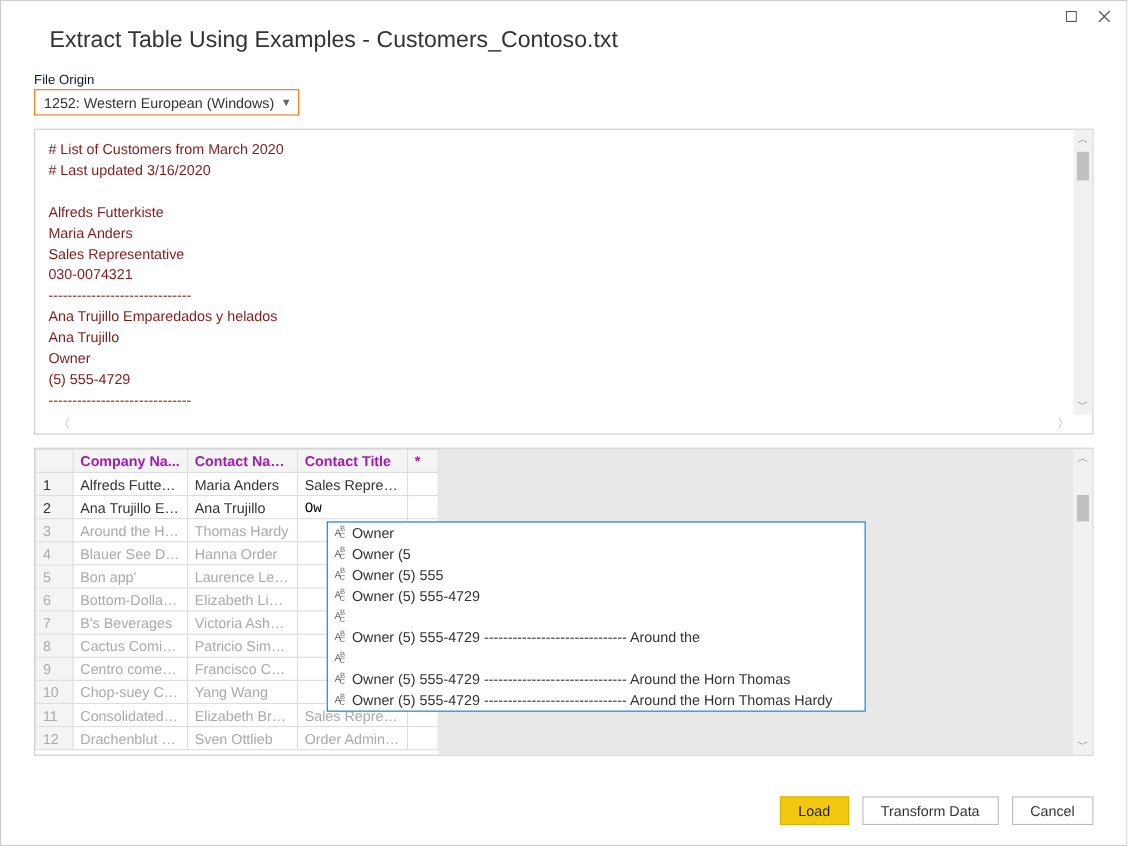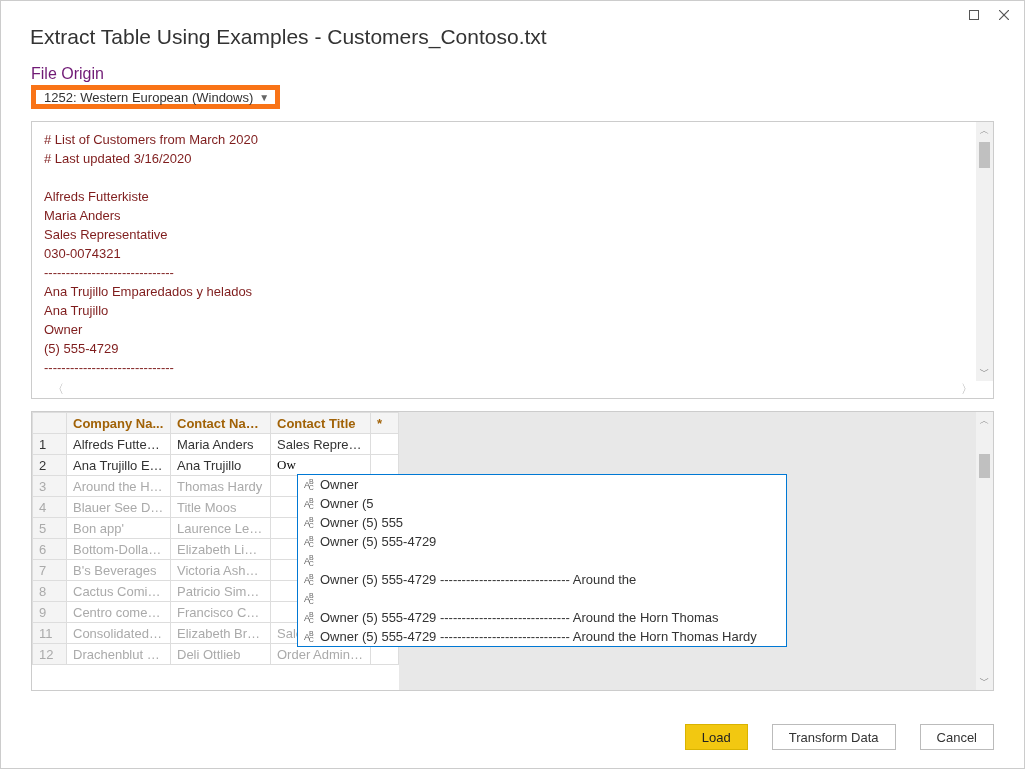--- a/index.html
+++ b/index.html
@@ -35,34 +35,34 @@
     display: flex;
     align-items: center;
     justify-content: center;
     color: #555;
     margin-left: 10px;
   }
   .dialog-title {
     font-size: 21px;
     font-weight: 300;
     color: #333;
-    padding: 4px 30px 16px 29px;
+    padding: 4px 30px 16px 44px;
   }
   .body-area {
     padding: 0 30px;
   }
   .label {
-    font-size: 16px;
-    color: #701a75;
+    font-size: 12px;
+    color: #0f172a;
     margin-bottom: 2px;
   }
   .dropdown {
     display: inline-flex;
     align-items: center;
-    border: 5px solid #f97316;
+    border: 1px solid #f97316;
     background: #fff;
     height: 24px;
     padding: 0 6px 0 8px;
     font-size: 13px;
     color: #333;
     min-width: 240px;
     justify-content: space-between;
   }
   .dropdown .caret {
     font-size: 10px;
@@ -123,21 +123,21 @@
     padding: 0 6px;
     text-align: left;
     font-weight: normal;
     white-space: nowrap;
     overflow: hidden;
     text-overflow: ellipsis;
   }
   .grid-table th {
     background: #f4f4f4;
     font-weight: 600;
-    color: #a16207;
+    color: #a21caf;
   }
   .rownum {
     background: #f4f4f4;
     text-align: center;
     font-weight: 600;
     color: #333;
     width: 34px;
   }
   .col-company { width: 104px; max-width: 104px; }
   .col-contact { width: 100px; max-width: 100px; }
@@ -146,21 +146,21 @@
   .ghost td { color: #aaa; }
   .editing-cell {
     padding: 0 !important;
   }
   .editing-cell input {
     width: 100%;
     height: 100%;
     border: none;
     outline: none;
     padding: 0 6px;
-    font-family: Liberation Serif, serif;
+    font-family: Liberation Mono, monospace;
     font-size: 13px;
   }
   .grid-fill {
     flex: 1;
     background: #e8e8e8;
   }
   .grid-scroll-v {
     width: 17px;
     background: #f1f1f1;
     display: flex;
@@ -193,21 +193,21 @@
     line-height: 9px;
     letter-spacing: -1px;
   }
   .type-icon sup { font-size: 7px; }
 
   .footer {
     position: absolute;
     right: 30px;
     bottom: 18px;
     display: flex;
-    gap: 24px;
+    gap: 12px;
   }
   .btn {
     height: 26px;
     padding: 0 16px;
     font-size: 13px;
     border: 1px solid #bbb;
     background: #fff;
     display: flex;
     align-items: center;
     justify-content: center;
@@ -301,21 +301,21 @@
               <tr class="ghost">
                 <td class="rownum">3</td>
                 <td class="col-company">Around the Horn</td>
                 <td class="col-contact">Thomas Hardy</td>
                 <td class="col-title"></td>
                 <td class="col-star"></td>
               </tr>
               <tr class="ghost">
                 <td class="rownum">4</td>
                 <td class="col-company">Blauer See Deli...</td>
-                <td class="col-contact">Title Moos</td>
+                <td class="col-contact">Hanna Order</td>
                 <td class="col-title"></td>
                 <td class="col-star"></td>
               </tr>
               <tr class="ghost">
                 <td class="rownum">5</td>
                 <td class="col-company">Bon app'</td>
                 <td class="col-contact">Laurence Lebih...</td>
                 <td class="col-title"></td>
                 <td class="col-star"></td>
               </tr>
@@ -337,34 +337,41 @@
                 <td class="rownum">8</td>
                 <td class="col-company">Cactus Comida...</td>
                 <td class="col-contact">Patricio Simpson</td>
                 <td class="col-title"></td>
                 <td class="col-star"></td>
               </tr>
               <tr class="ghost">
                 <td class="rownum">9</td>
                 <td class="col-company">Centro comerci...</td>
                 <td class="col-contact">Francisco Chang</td>
+                <td class="col-title"></td>
+                <td class="col-star"></td>
+              </tr>
+              <tr class="ghost">
+                <td class="rownum">10</td>
+                <td class="col-company">Chop-suey Chi...</td>
+                <td class="col-contact">Yang Wang</td>
                 <td class="col-title"></td>
                 <td class="col-star"></td>
               </tr>
               <tr class="ghost">
                 <td class="rownum">11</td>
                 <td class="col-company">Consolidated H...</td>
                 <td class="col-contact">Elizabeth Brown</td>
                 <td class="col-title">Sales Represen...</td>
                 <td class="col-star"></td>
               </tr>
               <tr class="ghost">
                 <td class="rownum">12</td>
                 <td class="col-company">Drachenblut D...</td>
-                <td class="col-contact">Deli Ottlieb</td>
+                <td class="col-contact">Sven Ottlieb</td>
                 <td class="col-title">Order Administ...</td>
                 <td class="col-star"></td>
               </tr>
             </tbody>
         </table>
       </div>
       <div class="grid-fill"></div>
       <div class="grid-scroll-v">
         <div class="arrow">︿</div>
         <div class="thumb"></div>

